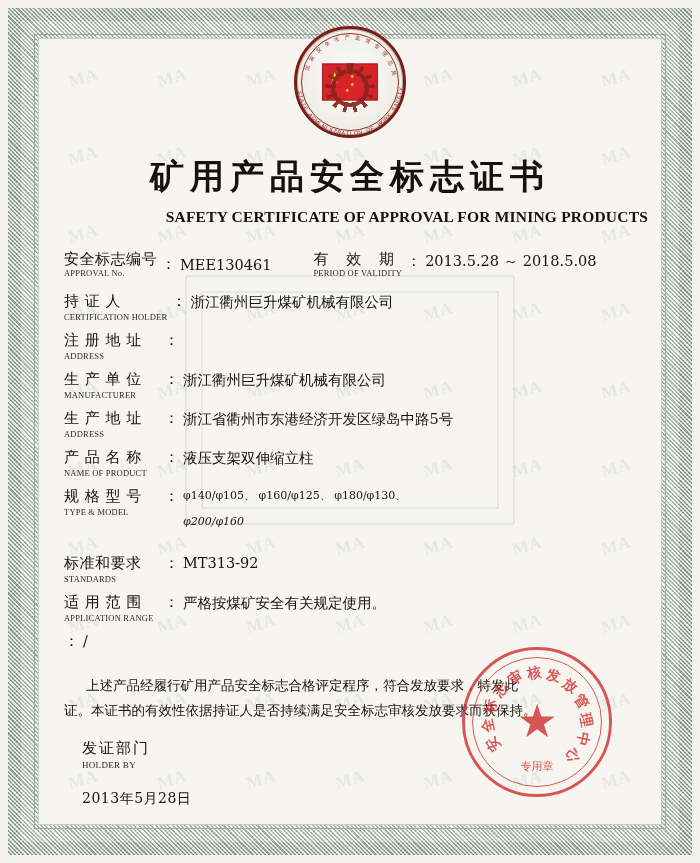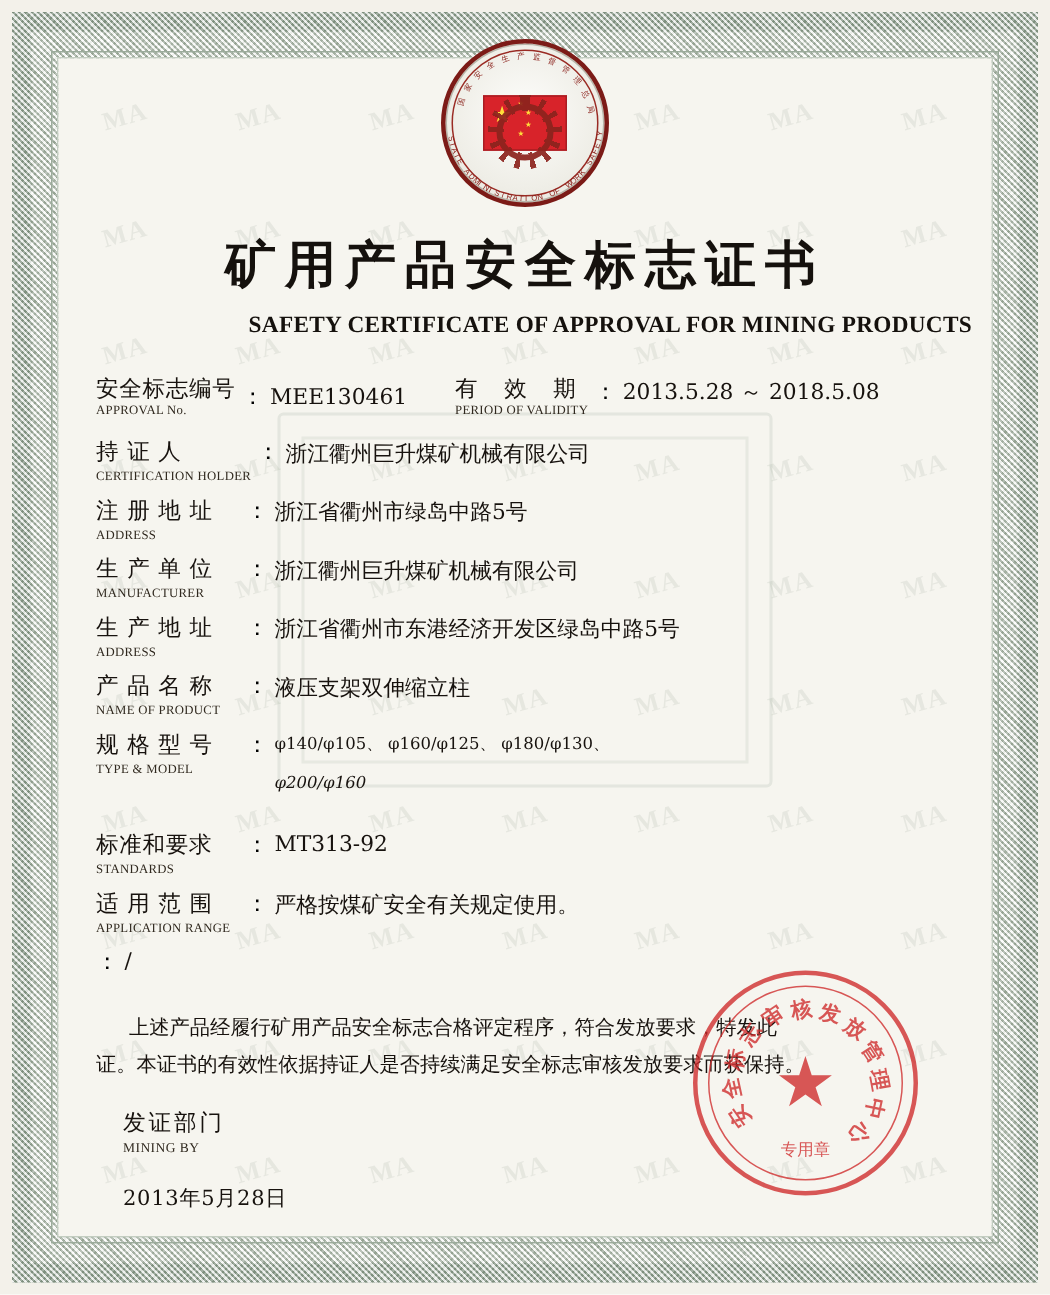--- a/index.html
+++ b/index.html
@@ -232,21 +232,21 @@
   .val {
     font-size: 14.5px;
     color: #17120e;
     font-family: "DejaVu Serif", serif;
     white-space: nowrap;
   }
   .val-sm { font-size: 11px; }
   .colon { font-size: 15px; }
 
   .toprow .left { display: flex; align-items: center; gap: 4px; }
-  .toprow .right { display: flex; align-items: flex-start; gap: 4px; margin-left: 24px; justify-content: space-between; }
+  .toprow .right { display: flex; align-items: flex-start; gap: 4px; margin-left: 34px; justify-content: space-between; }
 
   
   .fields { margin: 14px 0 0 12px; }
   .row {
     display: flex;
     align-items: flex-start;
     margin-bottom: 9px;
     gap: 4px;
   }
   .row .labelcol {
@@ -537,23 +537,20 @@
           <div class="val">浙江衢州巨升煤矿机械有限公司</div>
         </div>
       </div>
 
       <div class="row">
         <div class="labelcol">
           <div class="lbl-cn">注 册 地 址</div>
           <div class="lbl-en">ADDRESS</div>
         </div>
         <div class="colon">：</div>
-        <div class="valcol">
-          <div class="val">浙江省衢州市绿岛中路5号</div>
-        </div>
       </div>
 
       <div class="row">
         <div class="labelcol">
           <div class="lbl-cn">生 产 单 位</div>
           <div class="lbl-en">MANUFACTURER</div>
         </div>
         <div class="colon">：</div>
         <div class="valcol">
           <div class="val">浙江衢州巨升煤矿机械有限公司</div>
@@ -625,21 +622,21 @@
 
     </div>
 
     <div class="statement">
       <div>上述产品经履行矿用产品安全标志合格评定程序，符合发放要求，特发此</div>
       <div class="l2">证。本证书的有效性依据持证人是否持续满足安全标志审核发放要求而获保持。</div>
     </div>
 
     <div class="issued">
       <div class="cn">发证部门</div>
-      <div class="en">MINING BY</div>
+      <div class="en">HOLDER BY</div>
       <div class="date">2013年5月28日</div>
     </div>
 
   </div>
 
   <div class="seal">
     <div class="sealring" id="seal-ring">
         <span style="transform: rotate(-215deg) translate(57px) rotate(90deg);">安</span>
         <span style="transform: rotate(-192.273deg) translate(57px) rotate(90deg);">全</span>
         <span style="transform: rotate(-169.545deg) translate(57px) rotate(90deg);">标</span>

